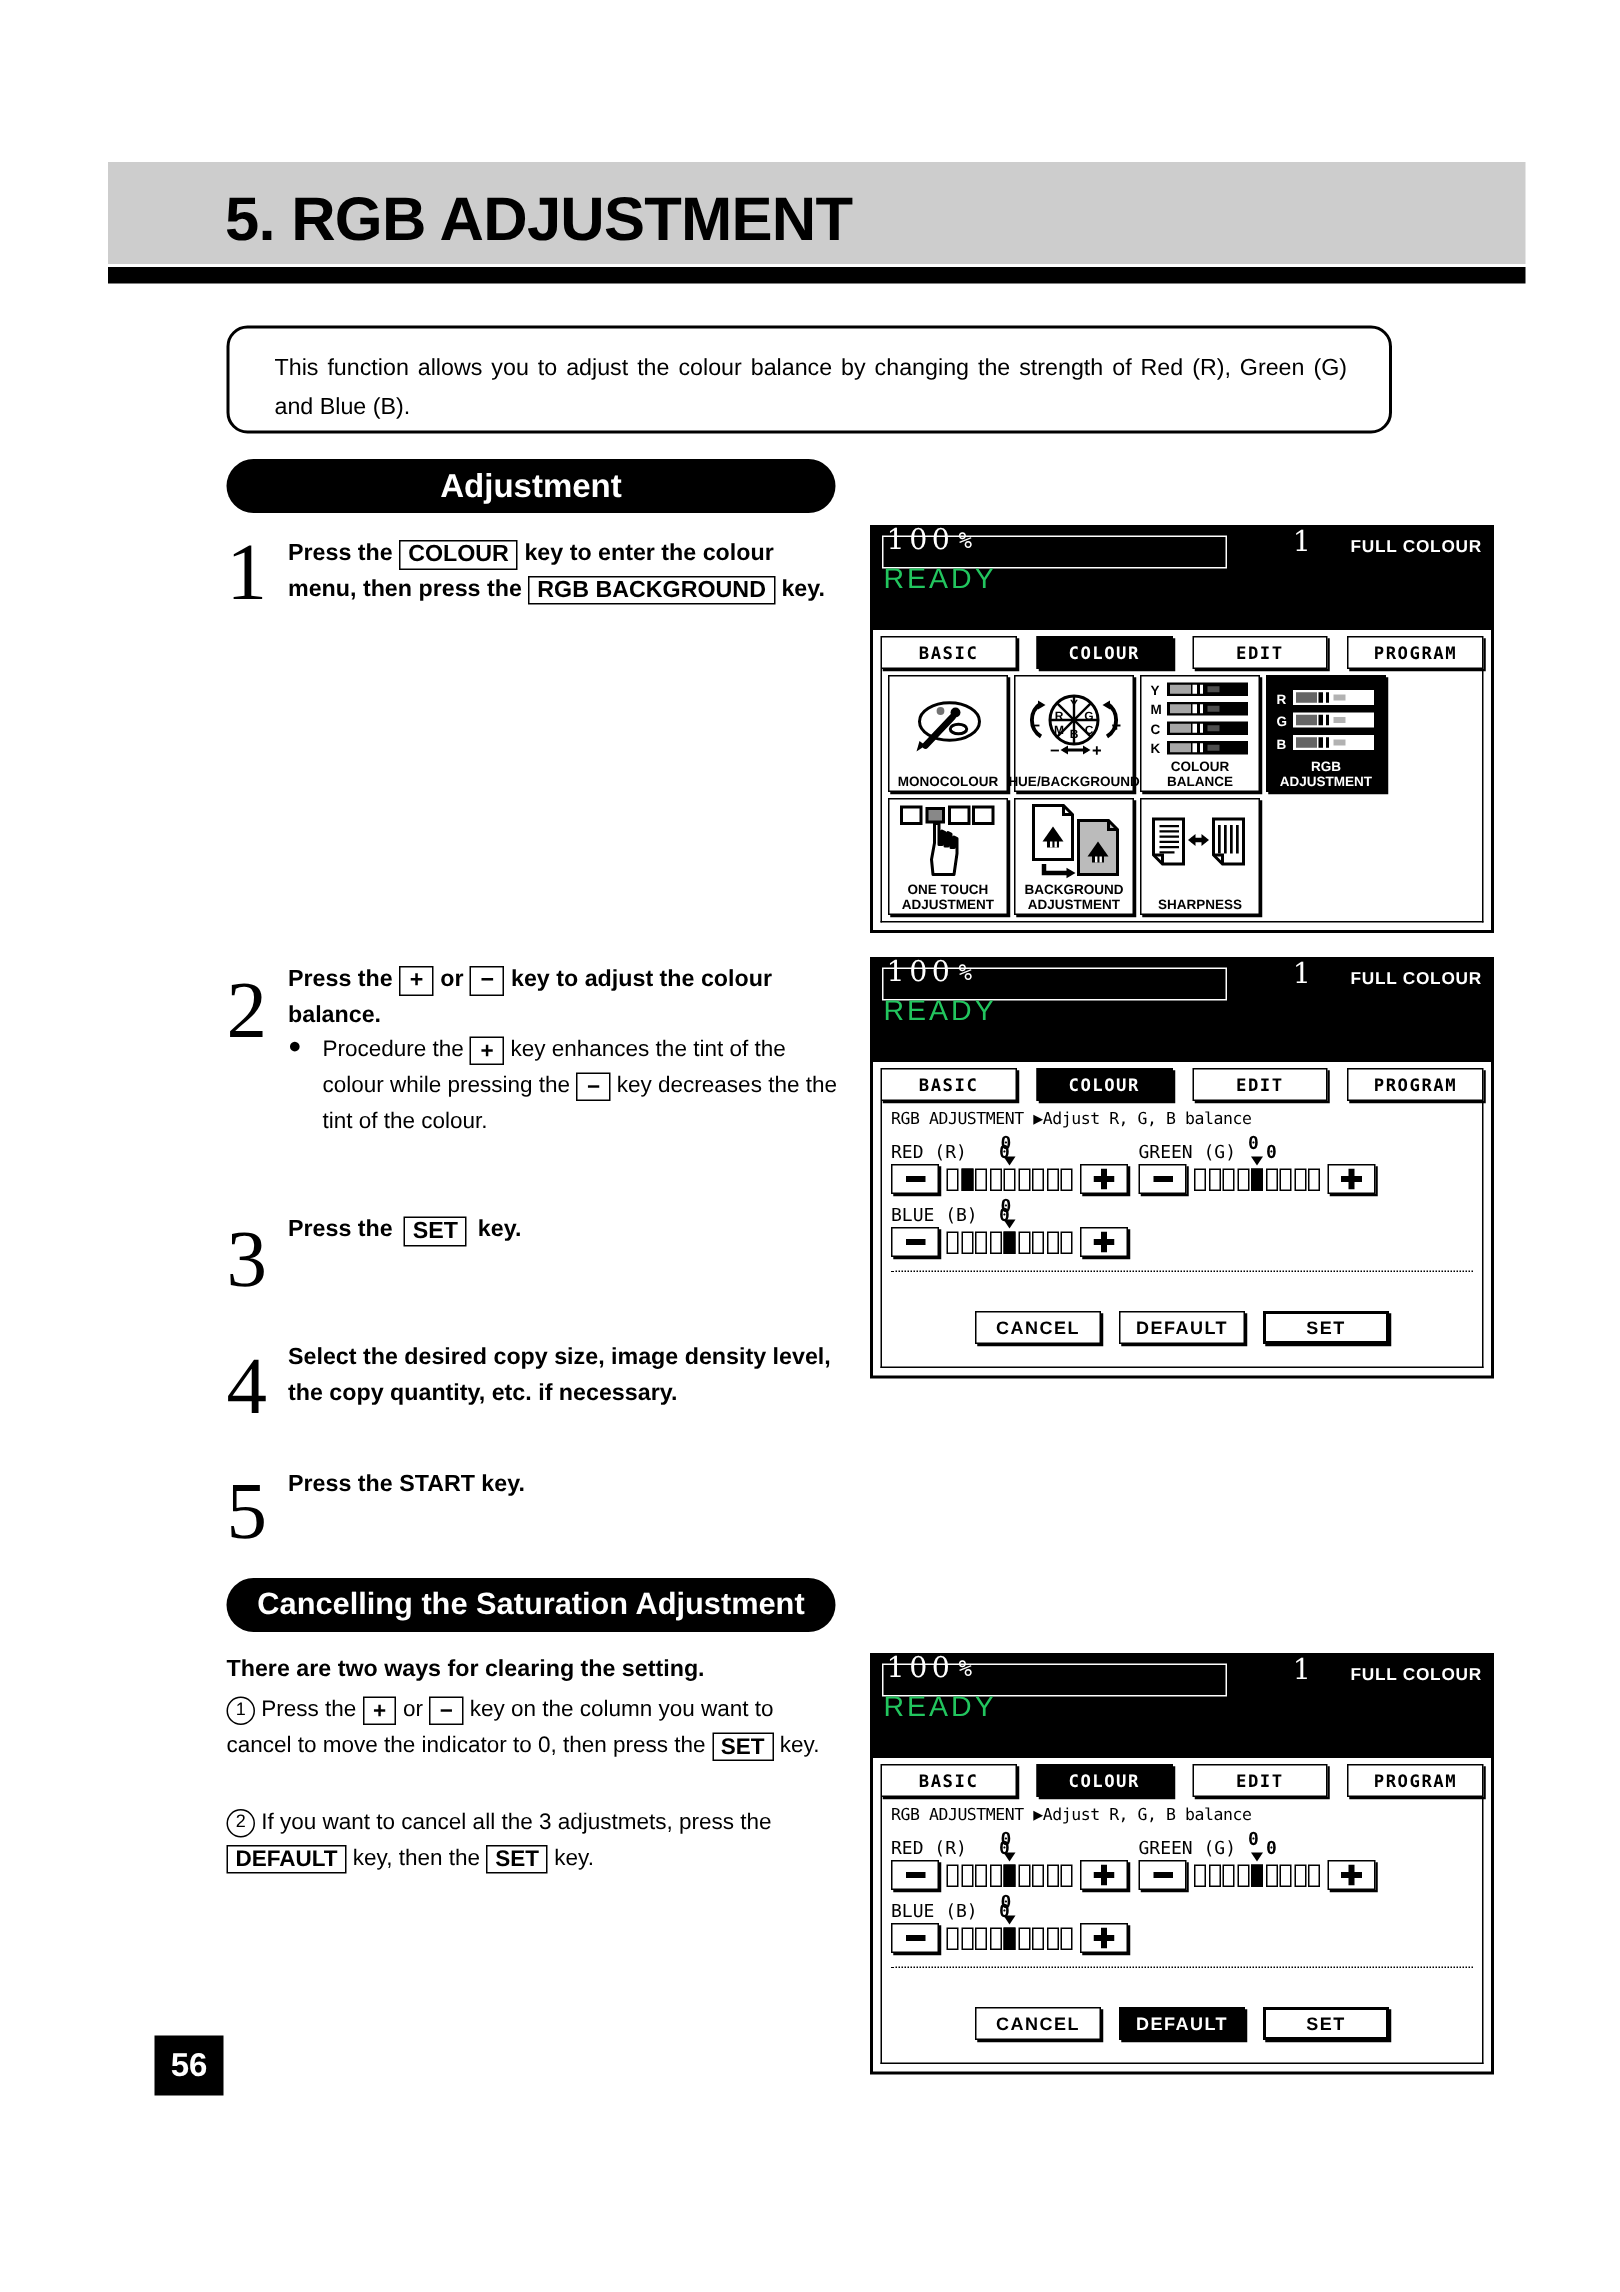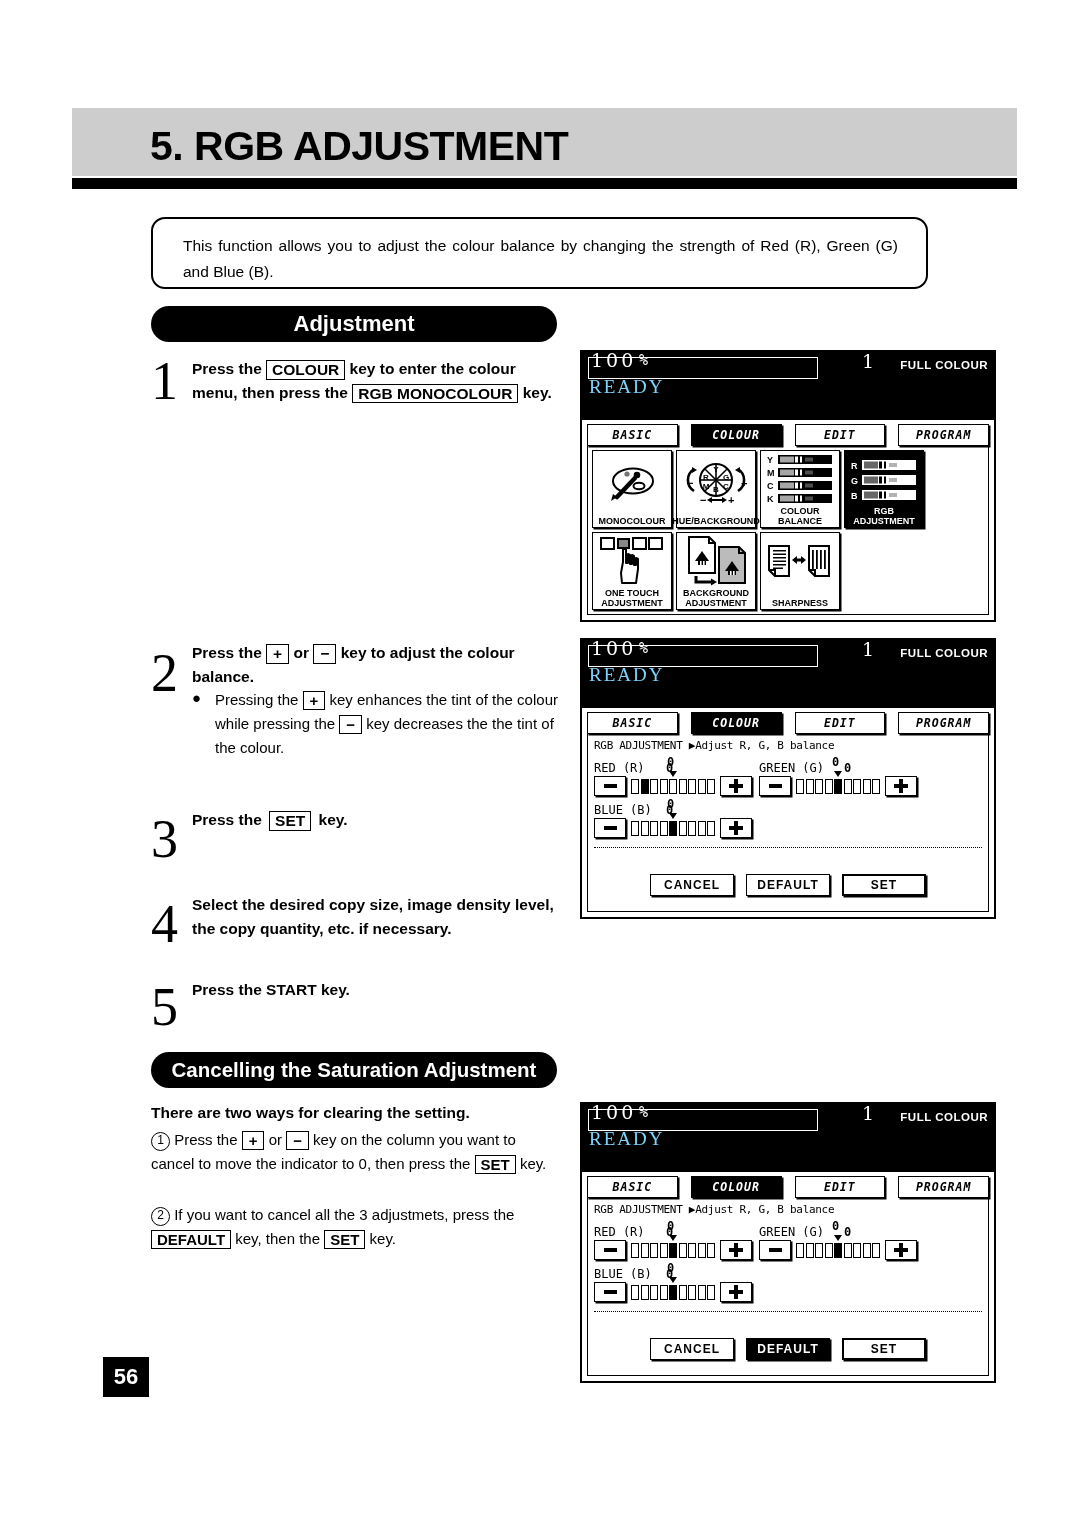--- a/index.html
+++ b/index.html
@@ -34,26 +34,26 @@
   .pagenum{position:absolute;left:103px;top:1357px;width:46px;height:40px;background:#000;color:#fff;font-size:22px;font-weight:bold;text-align:center;line-height:40px;}
 
   
   .lcd{position:absolute;width:416px;background:#fff;border:2.5px solid #000;box-sizing:border-box;font-family:"DejaVu Sans Mono",monospace;}
   .lcd-head{background:#000;color:#fff;height:68px;position:relative;}
   .lcd-zoombar{position:absolute;left:6px;top:5px;width:230px;height:22px;border:1.5px solid #fff;box-sizing:border-box;}
   .lcd-zoom{position:absolute;left:9px;top:-3px;font-size:19px;font-family:"DejaVu Serif",serif;letter-spacing:3px;color:#fff;}
   .lcd-pct{position:absolute;left:57px;top:-1px;font-size:15px;color:#fff;}
   .lcd-copies{position:absolute;right:8px;top:-2px;font-size:19px;font-family:"DejaVu Serif",serif;color:#fff;}
   .lcd-mode{position:absolute;right:6px;top:7px;font-size:11.5px;font-weight:bold;letter-spacing:0.5px;color:#fff;font-family:"Liberation Sans",sans-serif;}
-  .lcd-ready{position:absolute;left:7px;top:24px;font-size:19px;font-family:Liberation Serif, serif;letter-spacing:2px;color:#7dd3fc;}
+  .lcd-ready{position:absolute;left:7px;top:24px;font-size:19px;font-family:Liberation Sans, sans-serif;letter-spacing:2px;color:#22c55e;}
 
   .lcd-body{position:relative;padding:4px 5px 5px 5px;}
 
   
-  .tabrow{display:flex;gap:13px;font-style:italic;}
+  .tabrow{display:flex;gap:13px;}
   .tab{flex:1;height:22px;border:1.5px solid #000;background:#fff;display:flex;align-items:center;justify-content:center;
        font-size:11.5px;font-weight:bold;letter-spacing:1px;box-shadow:1.5px 1.5px 0 #000;box-sizing:border-box;}
   .tab.active{background:#000;color:#fff;}
 
   
   .iconwrap{border:1.5px solid #000;border-top:none;padding:4px;display:flex;flex-wrap:wrap;gap:4px;box-sizing:border-box;}
   .icell{width:80px;height:78px;border:1.5px solid #000;box-sizing:border-box;display:flex;flex-direction:column;align-items:center;
          justify-content:flex-end;padding-bottom:1px;background:#fff;box-shadow:1.5px 1.5px 0 #000;}
   .icell.inv{background:#000;color:#fff;}
   .icell.blank{border:none;box-shadow:none;}
@@ -92,35 +92,35 @@
   <div class="intro-text">This function allows you to adjust the colour balance by changing the strength of Red (R), Green (G) and Blue (B).</div>
 </div>
 
 <div class="pill pill-procedure">Adjustment</div>
 
 <div class="stepnum" style="left:151px;top:354px;">1</div>
 <div class="steptext" style="left:192px;top:357px;width:372px;">
   <span>Press the</span>
   <span class="kb">COLOUR</span>
   <span>key to enter the colour menu, then press the</span>
-  <span class="kb">RGB MONOCOLOUR</span>
+  <span class="kb">RGB BACKGROUND</span>
   <span>key.</span>
 </div>
 
 <div class="stepnum" style="left:151px;top:646px;">2</div>
 <div class="steptext" style="left:192px;top:641px;width:372px;">
   <span>Press the</span>
   <span class="kb sm">+</span>
   <span>or</span>
   <span class="kb sm">−</span>
   <span>key to adjust the colour balance.</span>
 </div>
 <div class="bullet" style="left:192px;top:689px;">●</div>
 <div class="sub" style="left:215px;top:688px;width:345px;">
-  <span>Pressing the</span>
+  <span>Procedure the</span>
   <span class="kb sm">+</span>
   <span>key enhances the tint of the colour while pressing the</span>
   <span class="kb sm">−</span>
   <span>key decreases the the tint of the colour.</span>
 </div>
 
 <div class="stepnum" style="left:151px;top:812px;">3</div>
 <div class="steptext" style="left:192px;top:808px;width:372px;">
   <span>Press the</span>
   <span class="kb" style="margin:0 3px;">SET</span>

